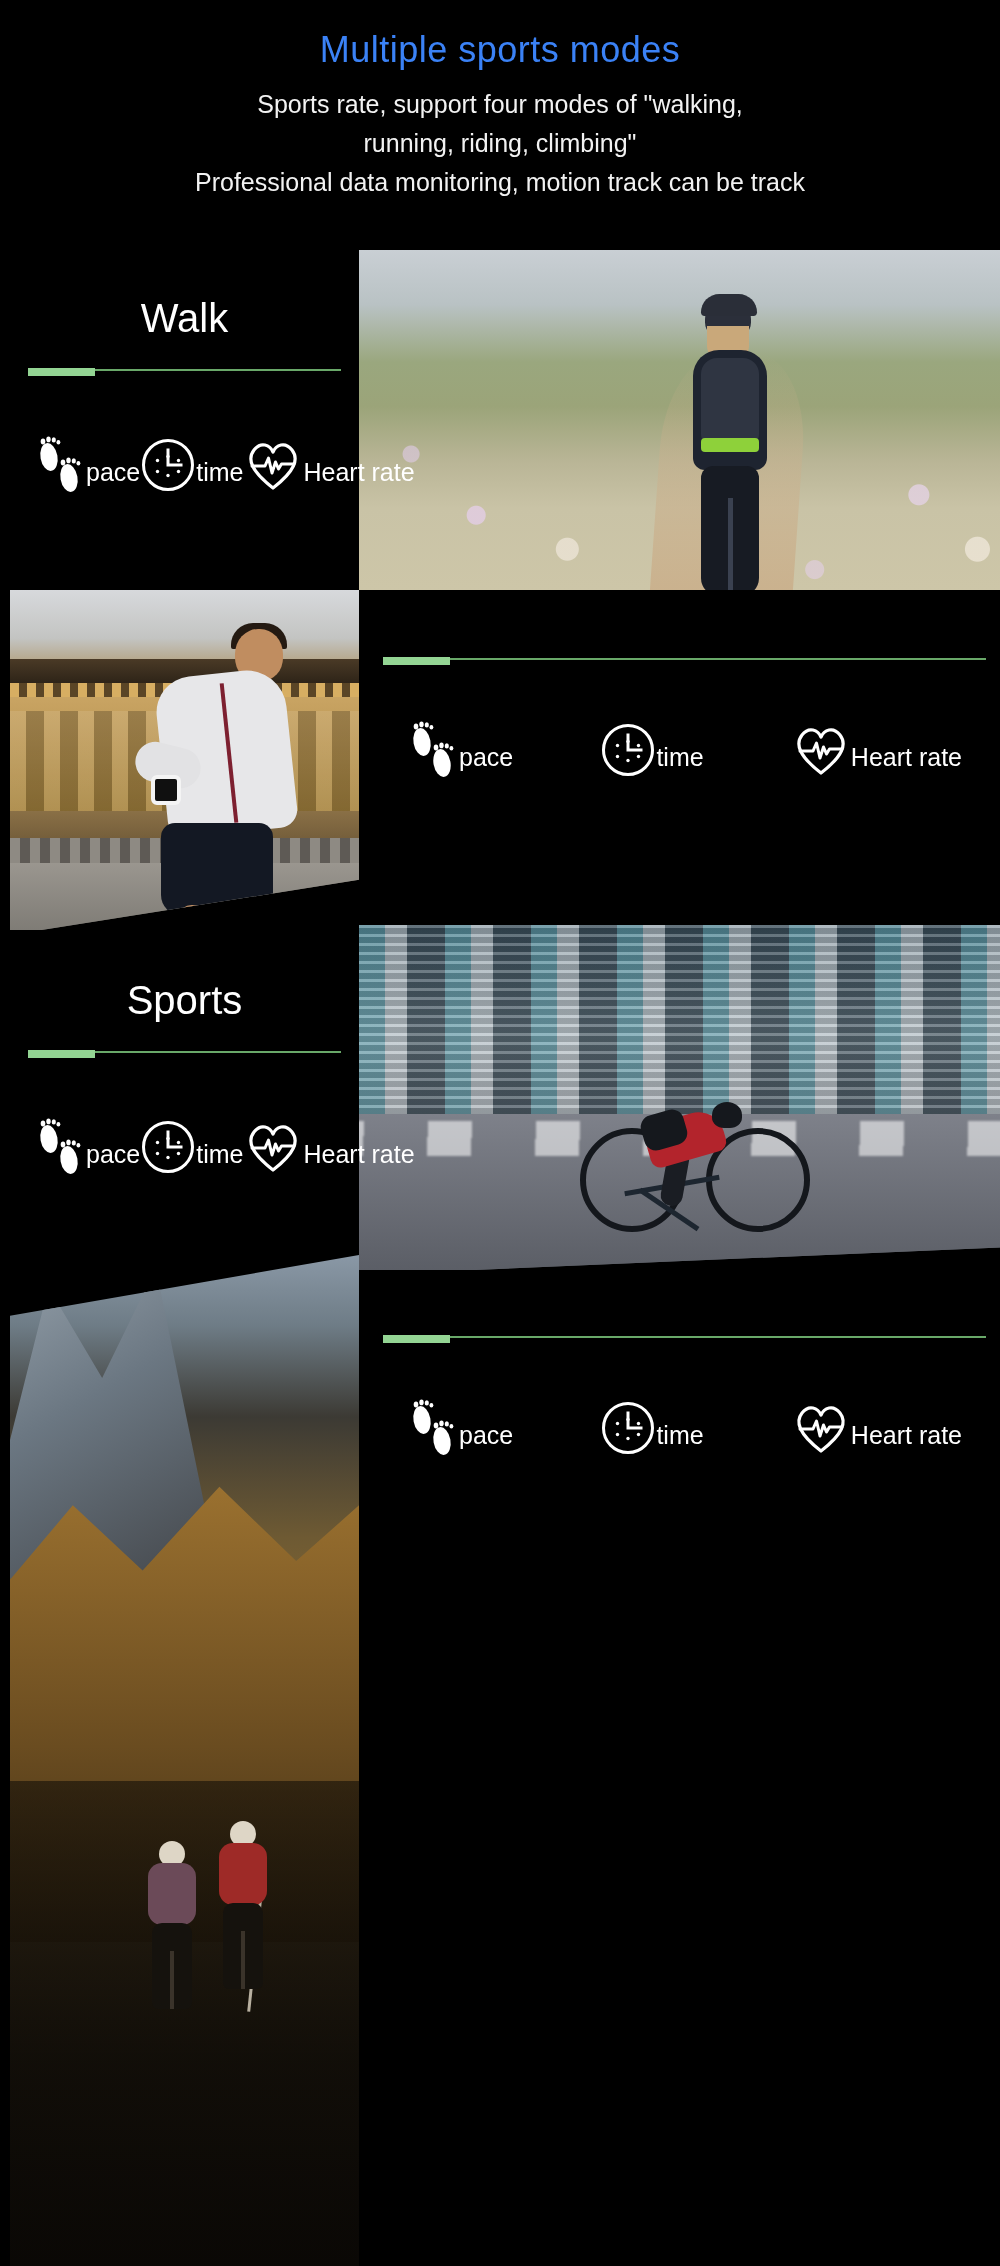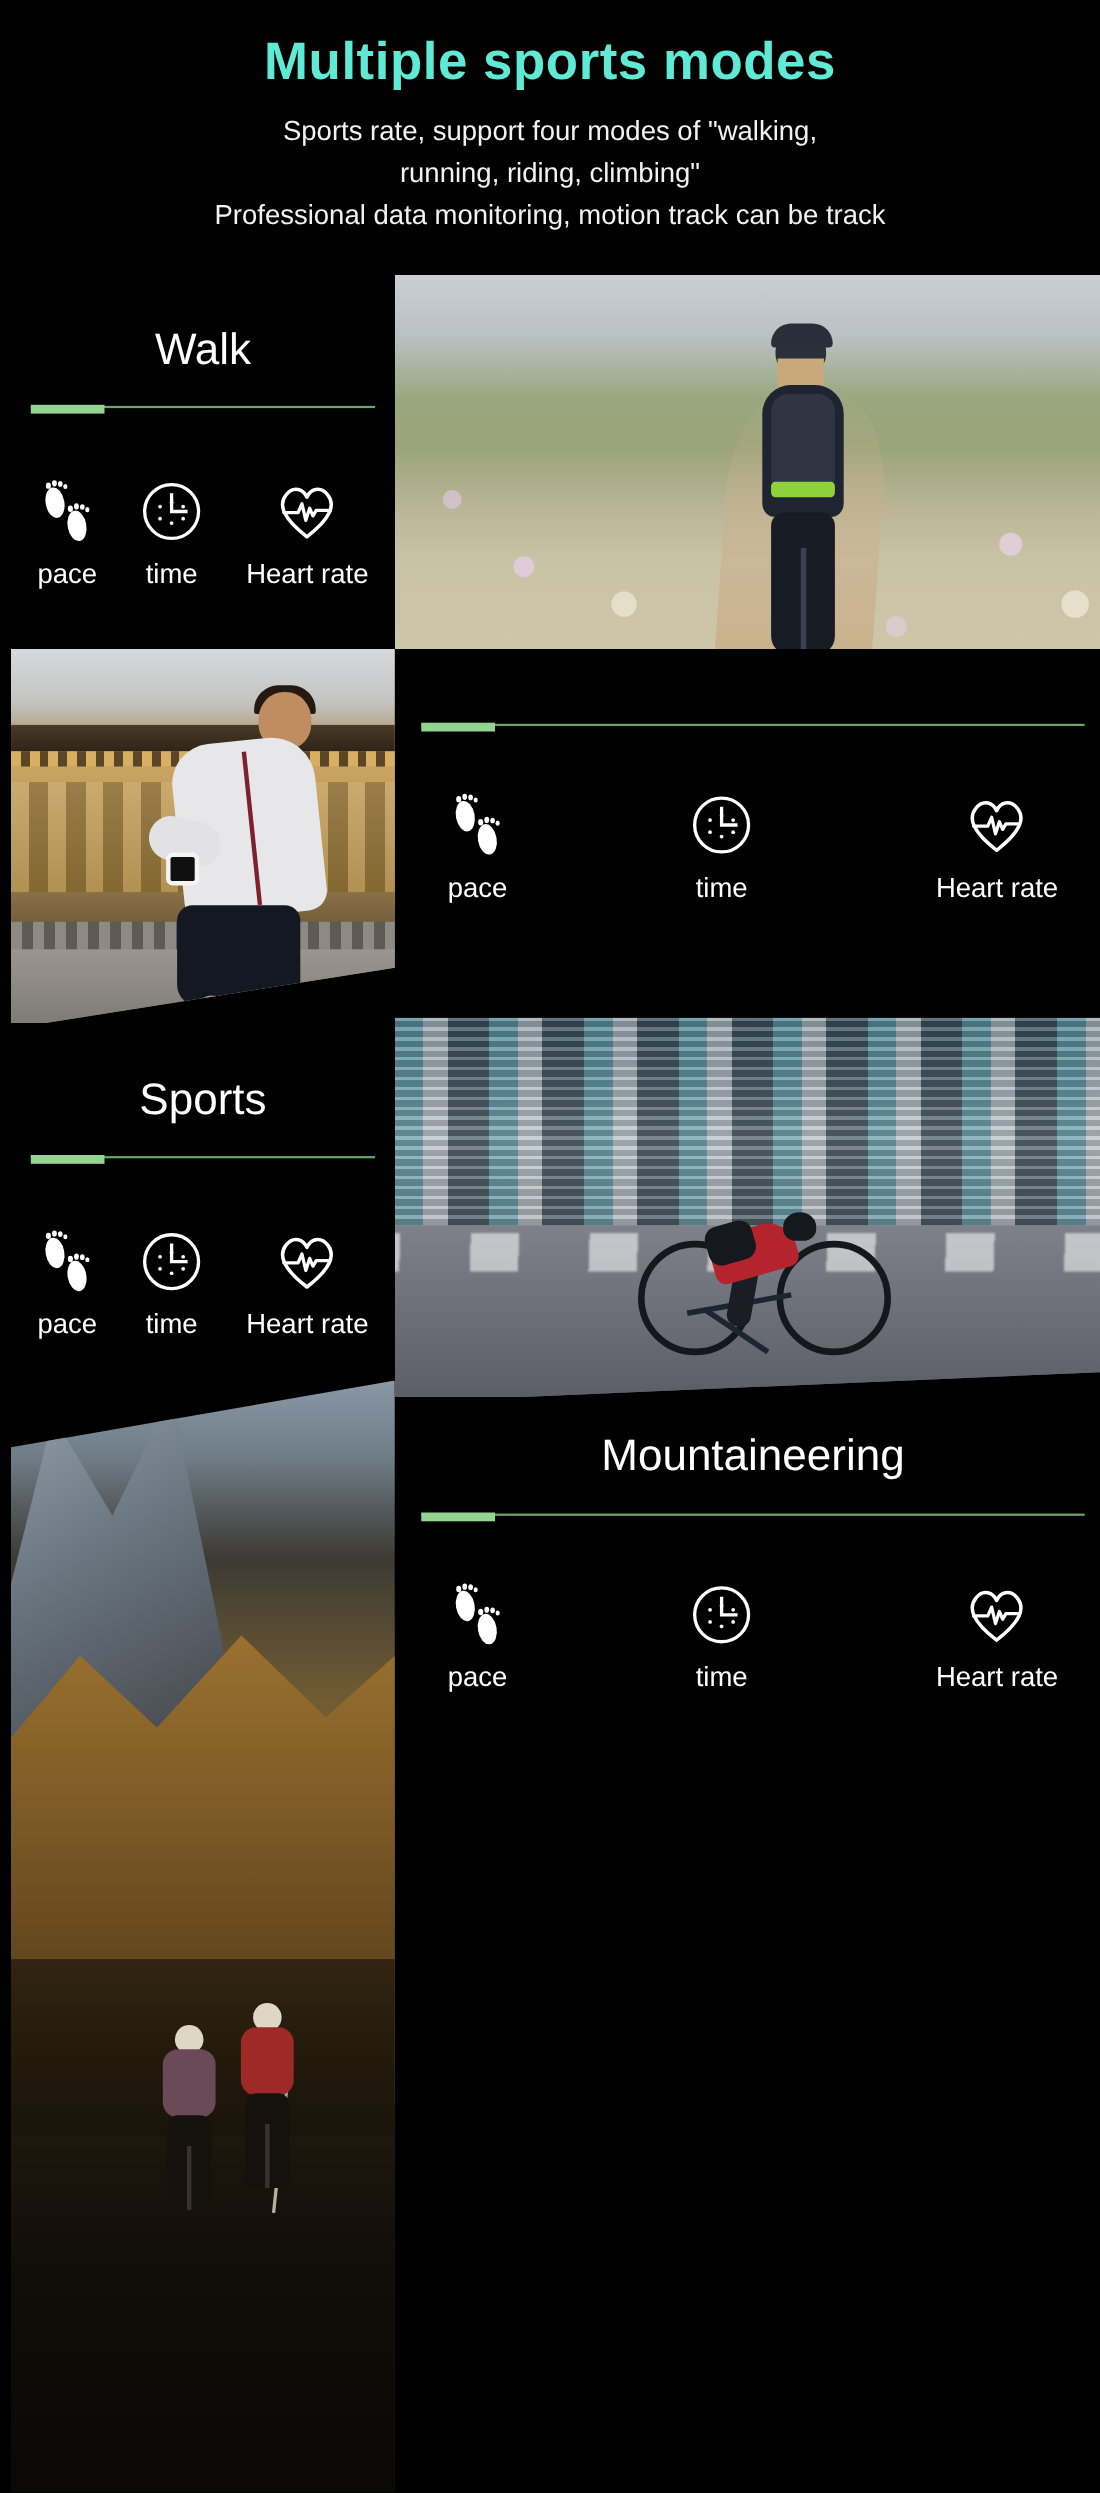--- a/index.html
+++ b/index.html
@@ -7,22 +7,22 @@
   body{
     width:1000px;height:2266px;
     font-family:"Liberation Sans","DejaVu Sans",sans-serif;
     color:#fff;overflow:hidden;position:relative;
   }
   .page{position:relative;width:1000px;height:2266px;background:#000;overflow:hidden;}
 
   
   .header{position:absolute;left:0;top:0;width:1000px;height:250px;text-align:center;}
   .title{
-    font-size:48px;font-weight:700;letter-spacing:.5px;
-    margin:0;padding-top:28px;line-height:1.2;color:#5eead4;
+    font-size:36px;font-weight:400;letter-spacing:.5px;
+    margin:0;padding-top:28px;line-height:1.2;color:#3b82f6;
   }
   .sub{
     font-size:25px;font-weight:400;line-height:1.55;
     color:#f2f2f2;margin:0;padding-top:14px;
   }
   .sub div{white-space:nowrap;}
 
   
   .band{position:absolute;left:10px;width:1000px;overflow:hidden;}
 
@@ -36,21 +36,21 @@
   .divider .thin{
     position:absolute;left:0;top:1px;width:100%;height:2px;
     background:#69a869;
   }
   .divider .thick{
     position:absolute;left:0;top:0;width:67px;height:8px;
     background:#93d493;
   }
 
   .metrics{display:flex;justify-content:space-between;align-items:flex-end;}
-  .metric{display:flex;flex-direction:column;align-items:center;}
+  .metric{display:flex;flex-direction:row;align-items:center;}
   .metric .glyph{height:62px;display:flex;align-items:center;justify-content:center;}
   .metric .mlabel{
     font-size:25px;font-weight:400;color:#ffffff;margin-top:14px;line-height:1;
     white-space:nowrap;
   }
 
   
   .tile{position:absolute;overflow:hidden;background:#111;}
 
   
@@ -408,21 +408,20 @@
       </div>
       <div class="hikerB hk">
         <div class="head"></div>
           <div class="pack pk-red"></div>
           <div class="legs"></div>
           <div class="split"></div>
       </div>
     </div>
 
     <div class="panel" style="left:349px;top:0;width:651px;height:1011px;padding:48px 24px 0 24px;">
-      <div class="panel-title">Mountaineering</div>
       <div class="divider" style="margin-top:32px;">
         <div class="thin"></div>
         <div class="thick"></div>
       </div>
       <div class="metrics" style="margin-top:58px;padding:0 24px;">
 
         <div class="metric">
           <div class="glyph">
             <svg width="52" height="58" viewBox="0 0 52 58">
               <ellipse cx="15" cy="21" rx="8.5" ry="14" fill="#fff" transform="rotate(-10 15 21)"></ellipse>

